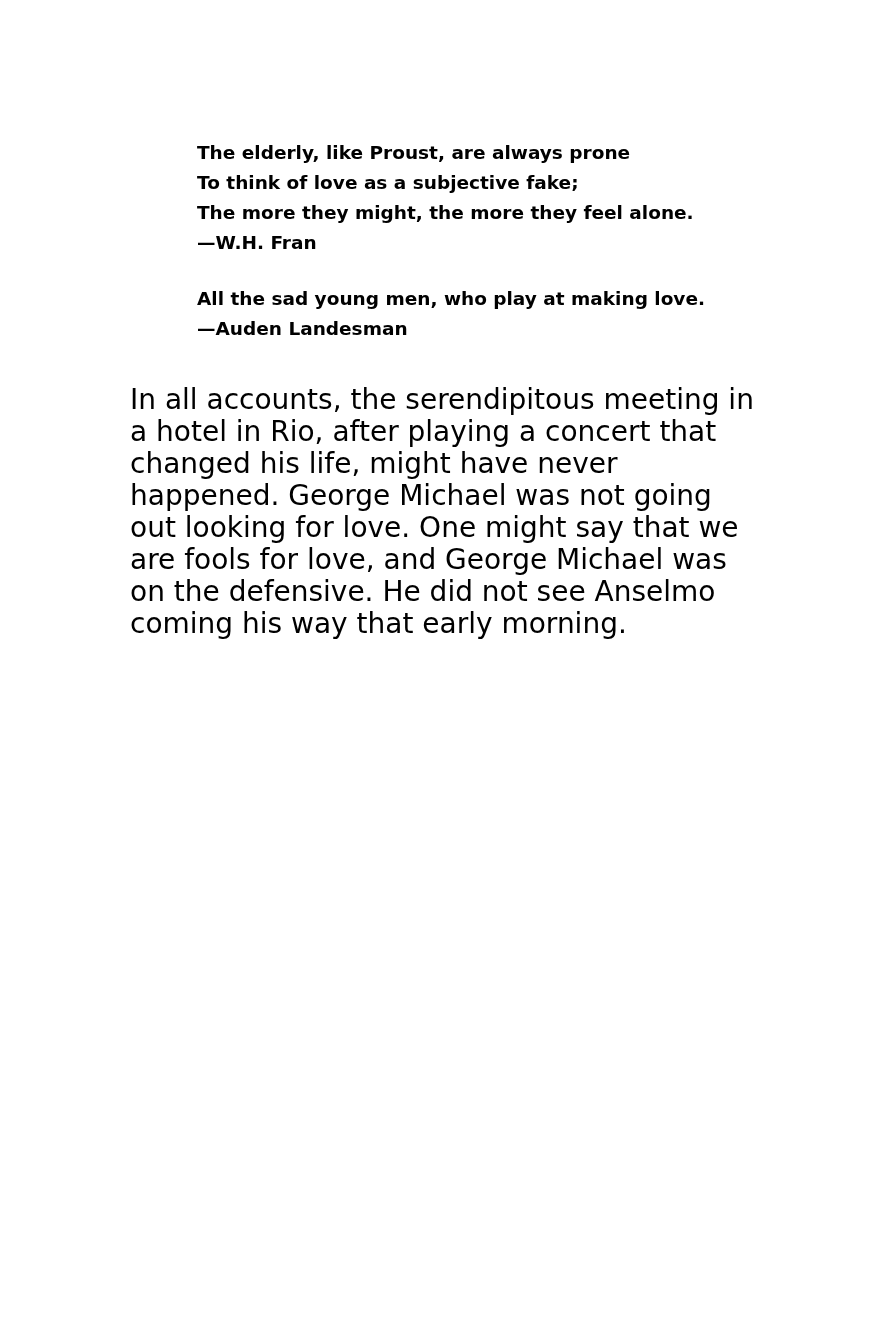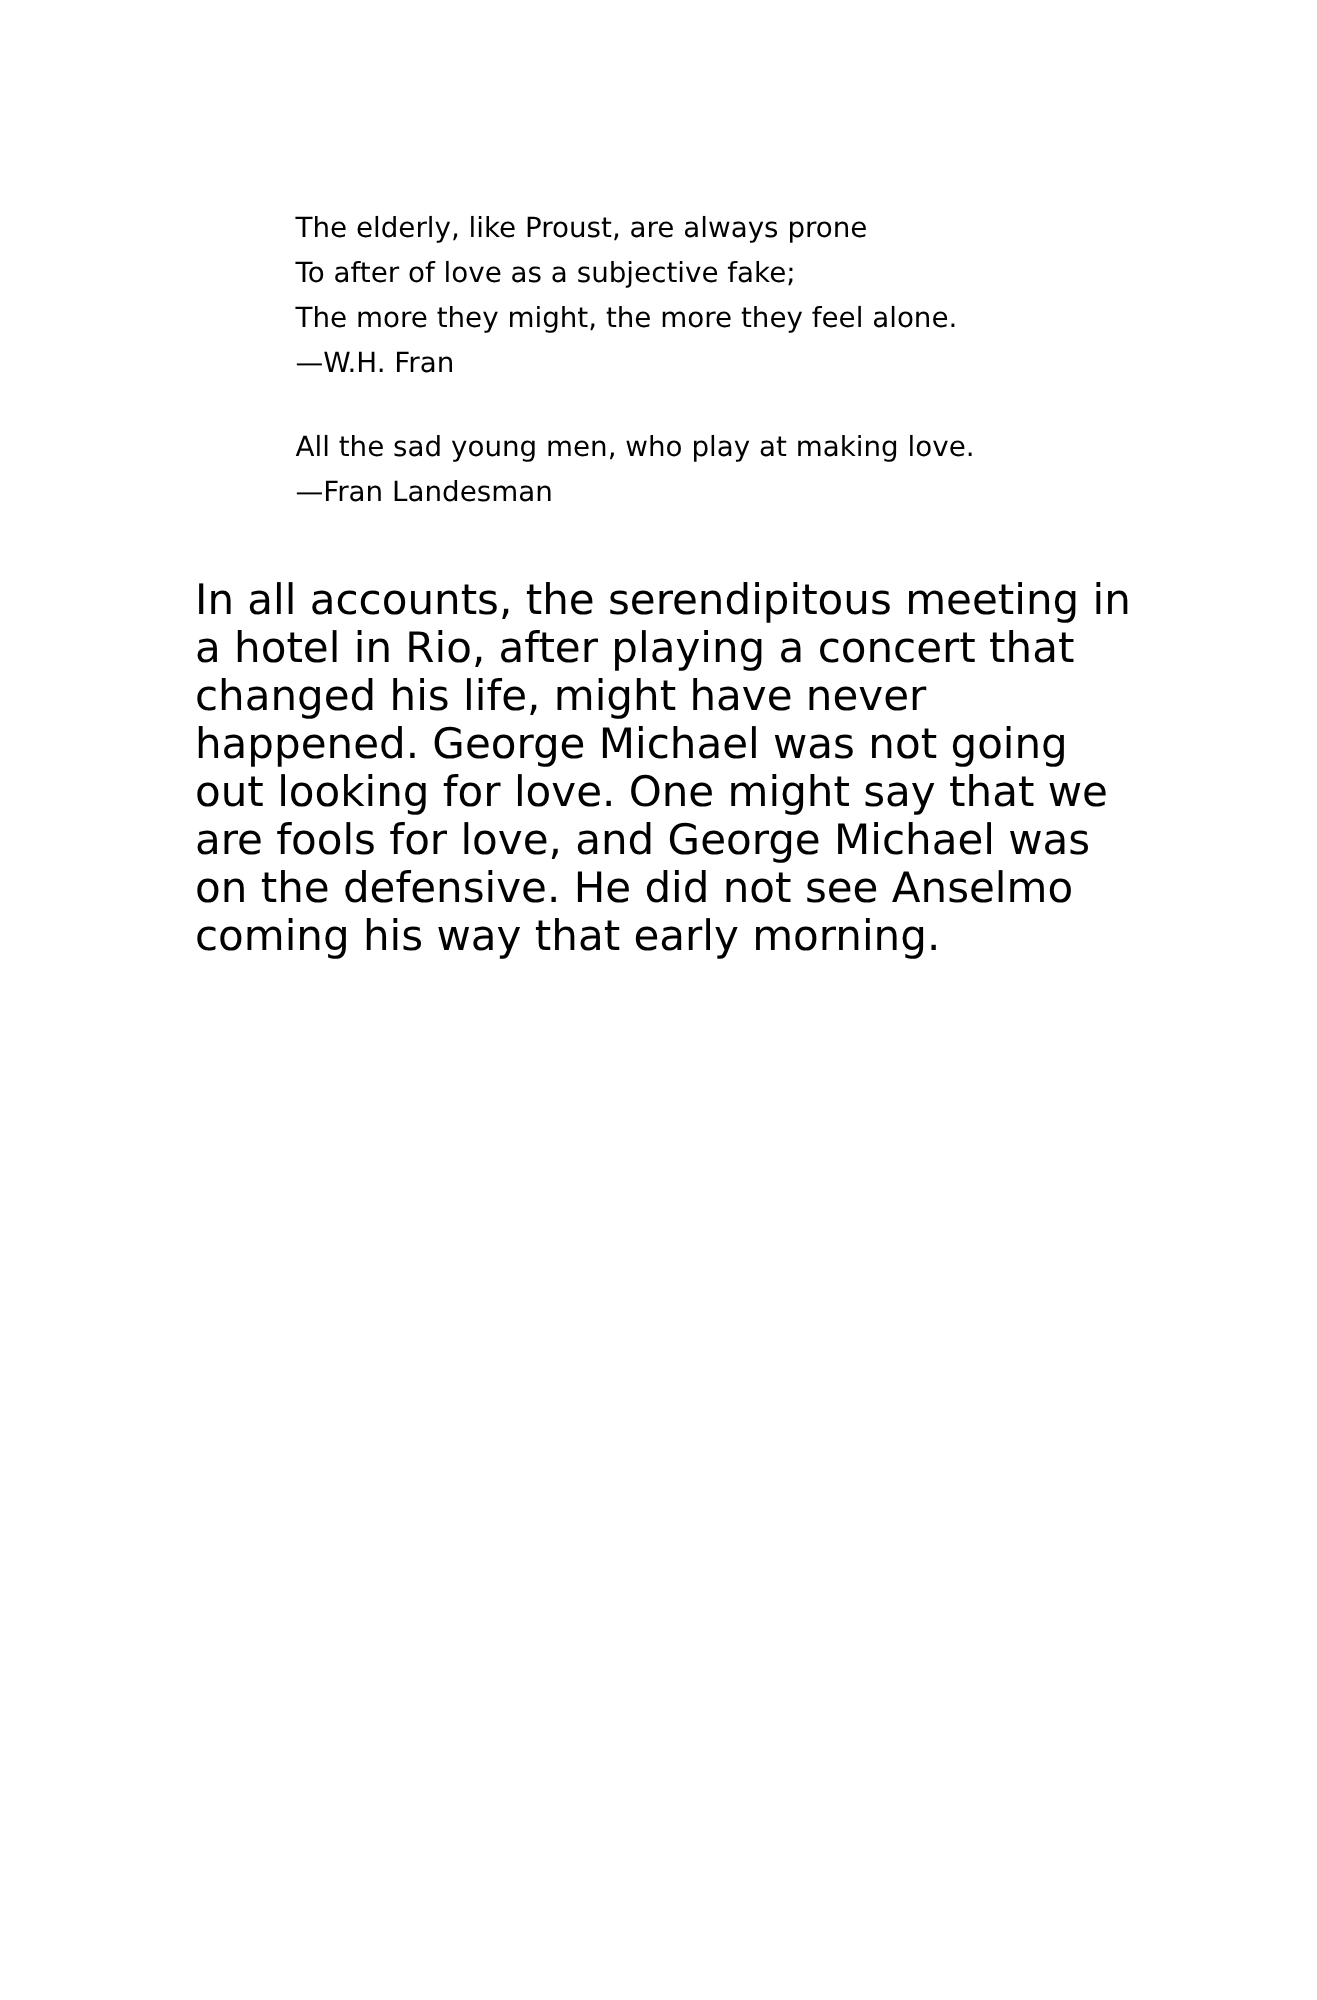--- a/index.html
+++ b/index.html
@@ -27,20 +27,21 @@
     top: 138px;
     width: 632px;
   }
   .epigraphs {
     margin-left: 67px;
     font-size: 18.5px;
     line-height: 30px;
   }
   .epigraph-block {
     margin-bottom: 26px;
+    font-weight: bold;
   }
   .epigraph-block:last-child {
     margin-bottom: 0;
   }
   .epigraph-line {
     white-space: pre;
   }
   .attribution {
     white-space: pre;
   }
@@ -55,28 +56,28 @@
 </head>
 <body>
 
 <div class="page">
   <div class="content">
 
     <div class="epigraphs">
 
       <div class="epigraph-block">
         <div class="epigraph-line">The elderly, like Proust, are always prone</div>
-        <div class="epigraph-line">To after of love as a subjective fake;</div>
+        <div class="epigraph-line">To think of love as a subjective fake;</div>
         <div class="epigraph-line">The more they might, the more they feel alone.</div>
         <div class="attribution">—W.H. Fran</div>
       </div>
 
       <div class="epigraph-block">
         <div class="epigraph-line">All the sad young men, who play at making love.</div>
-        <div class="attribution">—Fran Landesman</div>
+        <div class="attribution">—Auden Landesman</div>
       </div>
 
     </div>
 
     <div class="body-text">In all accounts, the serendipitous meeting in a hotel in Rio, after playing a concert that changed his life, might have never happened. George Michael was not going out looking for love. One might say that we are fools for love, and George Michael was on the defensive. He did not see Anselmo coming his way that early morning.</div>
 
   </div>
 </div>
 
 </body></html>

